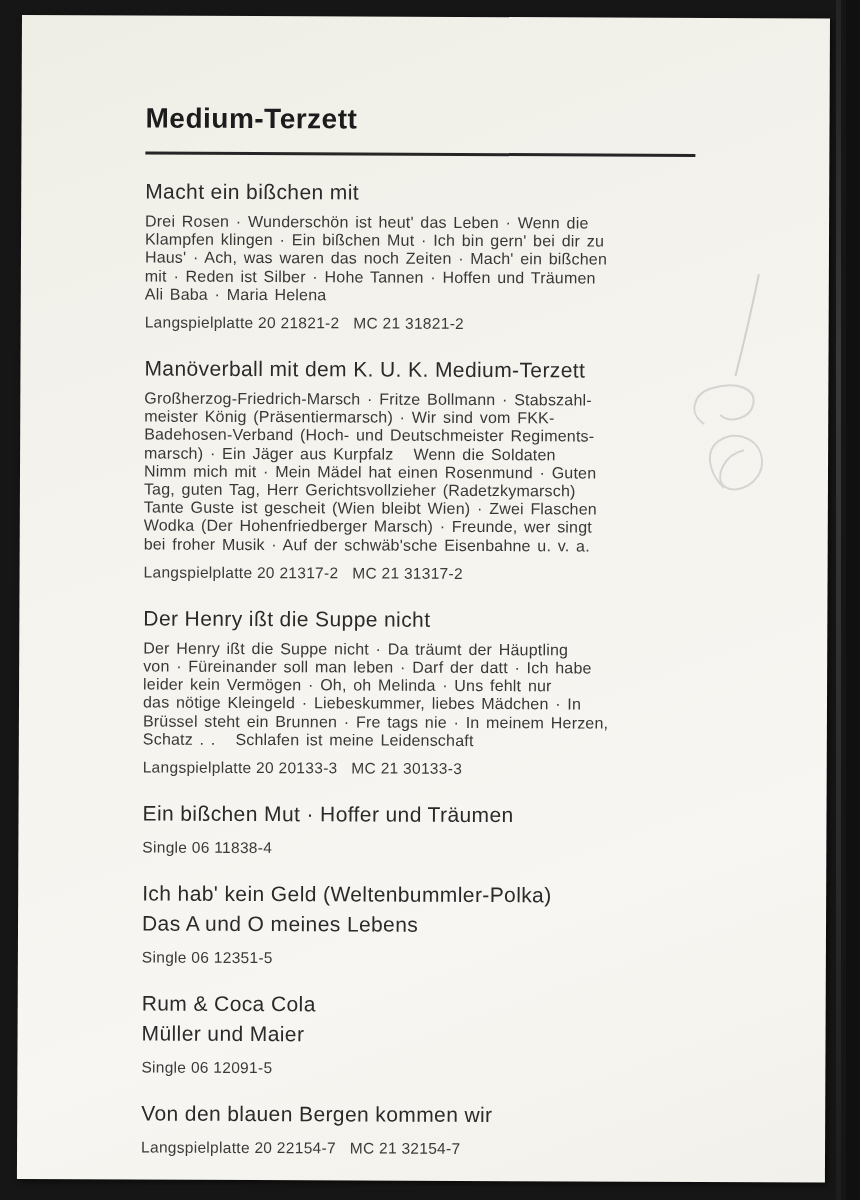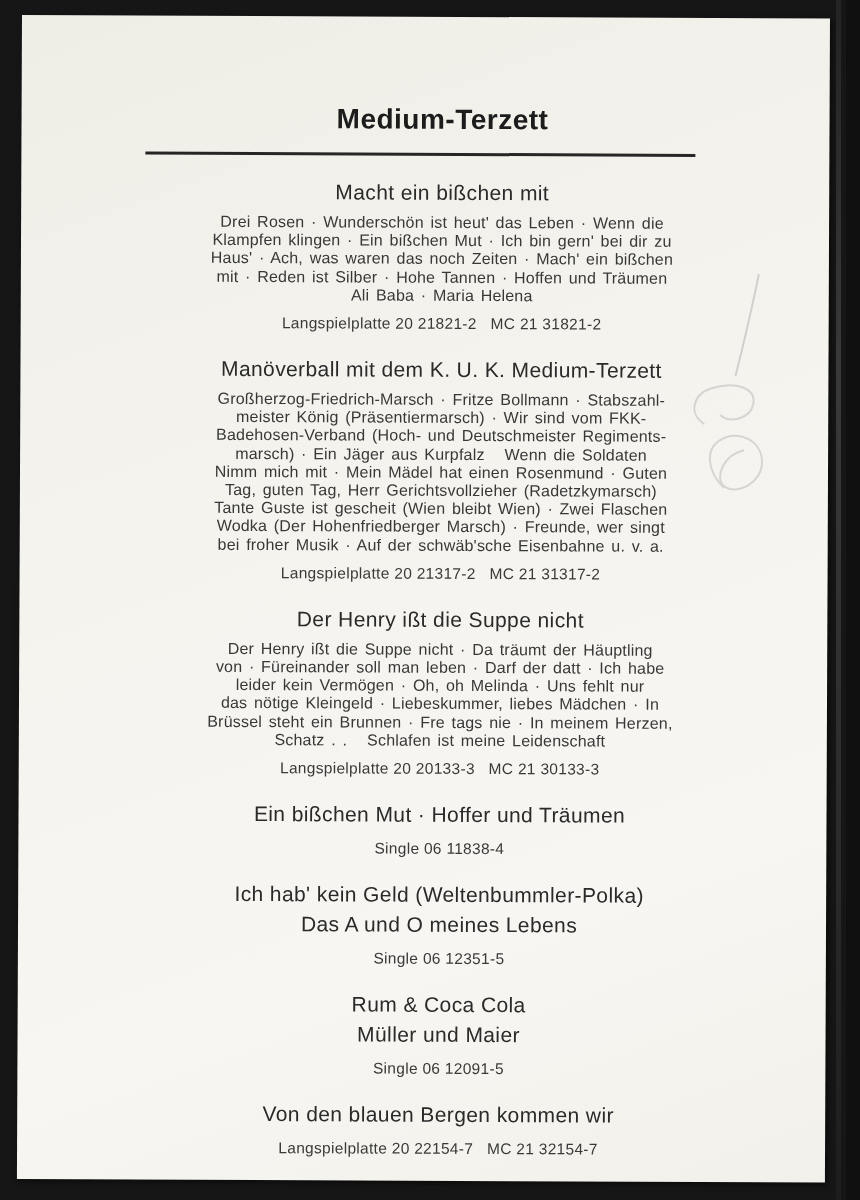--- a/index.html
+++ b/index.html
@@ -3,21 +3,21 @@
 <meta charset="utf-8">
 <style>
   html,body{margin:0;padding:0;}
   body{
     width:860px;height:1200px;
     background:#131313;
     overflow:hidden;
     font-family:"Liberation Sans", sans-serif;
     position:relative;
   }
-  .frame{position:absolute;inset:0;background:#161616;text-align:center;}
+  .frame{position:absolute;inset:0;background:#161616;}
   .stack-edge{
     position:absolute;top:0;bottom:0;left:836px;width:5px;
     background:linear-gradient(#242424,#3a3a3a 30%,#2b2b2b 70%,#1d1d1d);
   }
   .stack-edge2{
     position:absolute;top:0;bottom:0;left:846px;width:14px;background:#101010;
   }
   .page{
     position:absolute;
     left:22px;top:15px;

